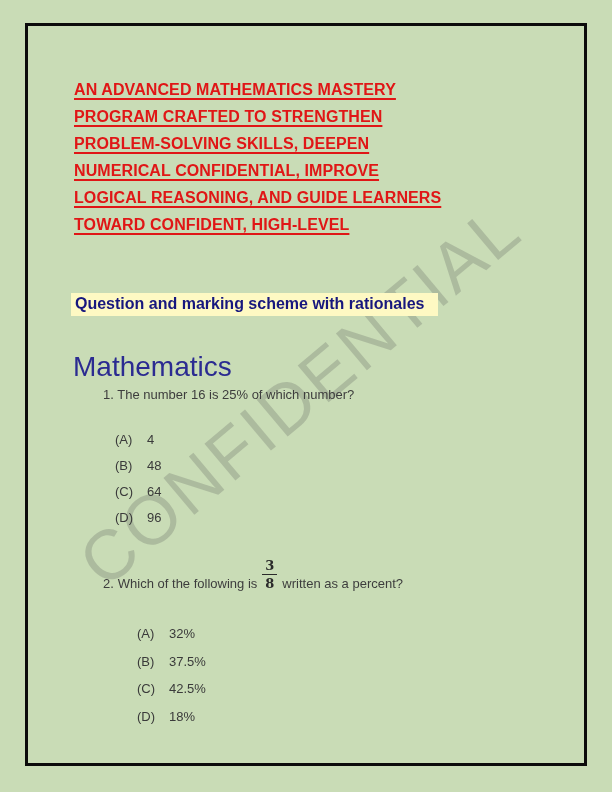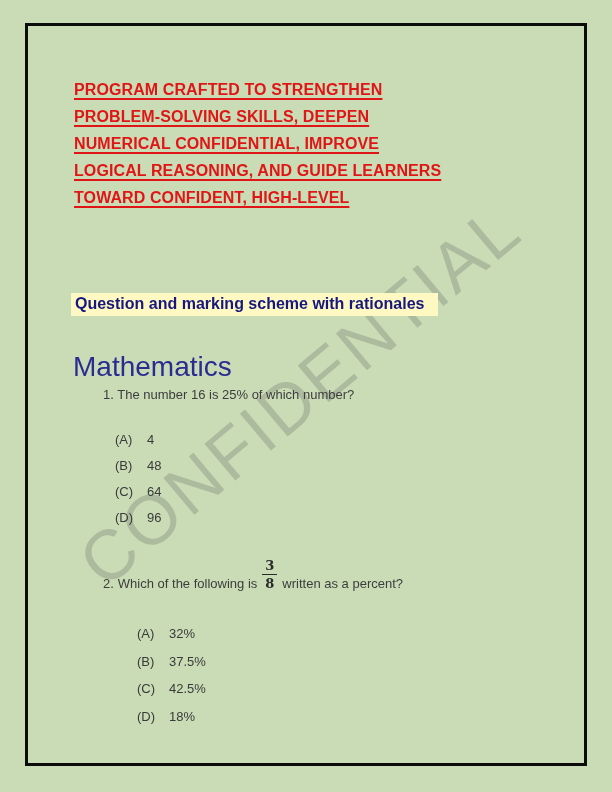--- a/index.html
+++ b/index.html
@@ -108,20 +108,21 @@
 </head>
 <body>
 
 <div class="watermark">CONFIDENTIAL</div>
 
 <div class="page-frame"></div>
 
 <div class="content">
 
   <div class="doc-title">
+    <div class="title-line">AN ADVANCED MATHEMATICS MASTERY</div>
     <div class="title-line">PROGRAM CRAFTED TO STRENGTHEN</div>
     <div class="title-line">PROBLEM-SOLVING SKILLS, DEEPEN</div>
     <div class="title-line">NUMERICAL CONFIDENTIAL, IMPROVE</div>
     <div class="title-line">LOGICAL REASONING, AND GUIDE LEARNERS</div>
     <div class="title-line">TOWARD CONFIDENT, HIGH-LEVEL</div>
   </div>
 
   <div class="subtitle-highlight">Question and marking scheme with rationales</div>
 
   <div class="section-heading">Mathematics</div>

